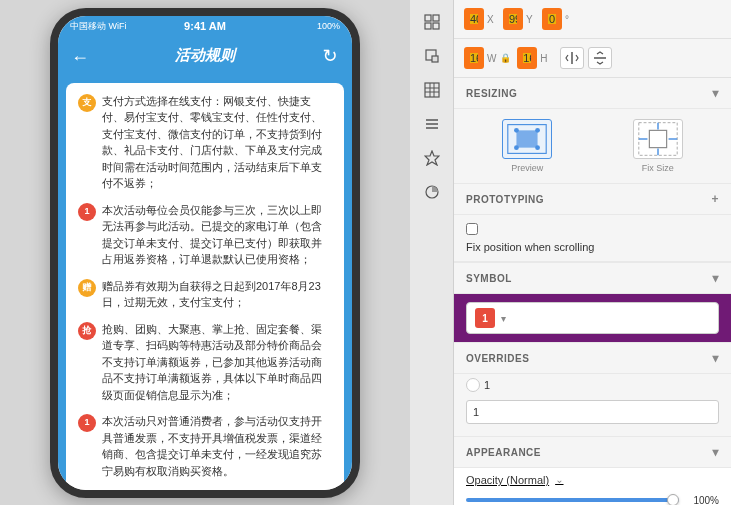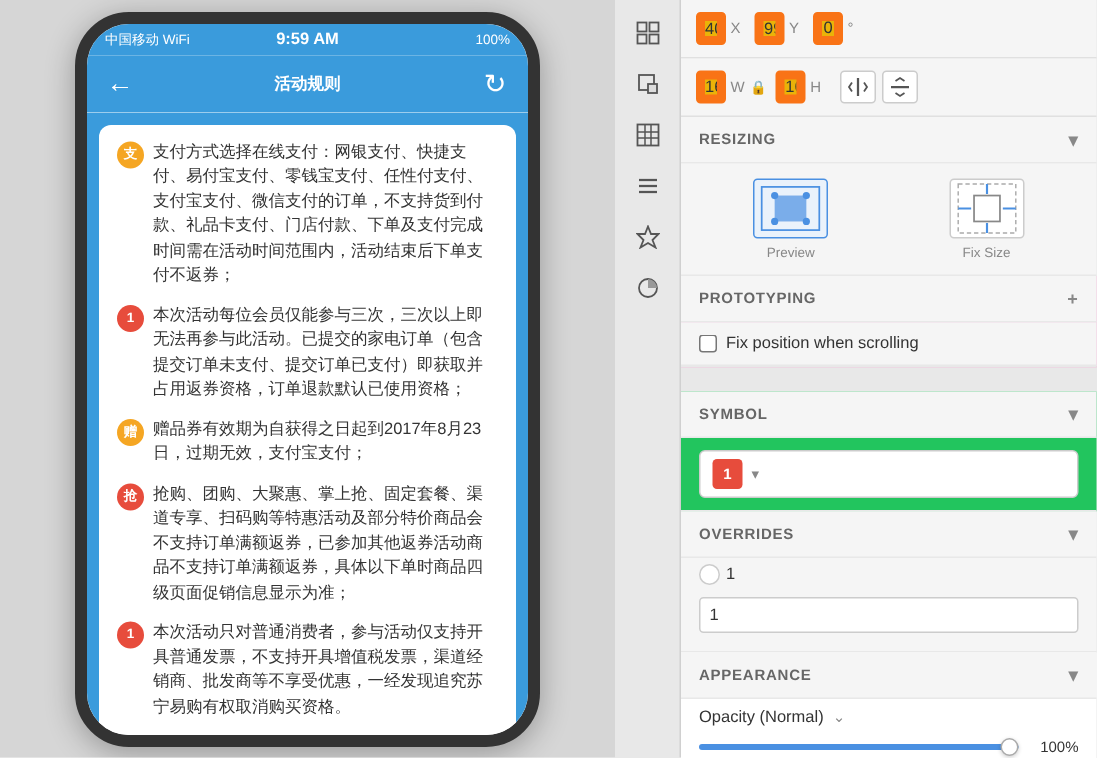--- a/index.html
+++ b/index.html
@@ -66,23 +66,24 @@
       background: #3a9bdc;
       color: white;
       padding: 8px 10px;
       display: flex;
       align-items: center;
       justify-content: space-between;
       flex-shrink: 0;
     }
 
     .phone-nav .nav-title {
-      font-size: 11px;
+      font-size: 15px;
       font-weight: 600;
       color: white;
+      font-style: italic;
     }
 
     .phone-nav .nav-icon {
       color: white;
       font-size: 18px;
       cursor: pointer;
       width: 24px;
       text-align: center;
     }
 
@@ -257,33 +258,33 @@
 
     
     .checkbox-row {
       display: flex;
       padding: 8px 12px;
       gap: 6px;
       font-size: 11px;
       color: #333;
       background: #f5f5f5;
       border-bottom: 1px solid #e8e8e8;
+      flex-direction: column;
     }
 
     .checkbox-input {
       width: 12px;
       height: 12px;
       cursor: pointer;
     }
 
     
     .symbol-section {
-      background: #22c55e;
+      background: #701a75;
       border-bottom: 1px solid #e8e8e8;
-      margin-top: 16px;
     }
 
     .symbol-picker {
       margin: 8px 12px;
       border: 1px solid #ccc;
       border-radius: 4px;
       background: white;
       display: flex;
       align-items: center;
       padding: 5px 8px;
@@ -376,20 +377,21 @@
     .appearance-section {
       background: #ffffff;
       border-bottom: 3px solid #3b82f6;
     }
 
     .opacity-row {
       display: flex;
       align-items: flex-start;
       padding: 6px 12px;
       gap: 6px;
+      text-decoration: underline;
     }
 
     
     .style-section {
       background: #f5f5f5;
     }
 
     .w-input-group {
       display: flex;
       align-items: center;
@@ -403,21 +405,21 @@
   </style>
 </head>
 <body>
 
 <div class="left-panel">
   <div class="phone-frame">
 
     <div class="phone-status-bar">
       <div class="status-bar-inner">
         <span style="font-size:9px;">中国移动 WiFi</span>
-        <span class="time" style="font-size:11px;font-weight:600;">9:59 AM</span>
+        <span class="time" style="font-size:11px;font-weight:600;">9:41 AM</span>
         <span style="font-size:9px;">100%</span>
       </div>
     </div>
 
     <div class="phone-nav">
       <span class="nav-icon">←</span>
       <span class="nav-title">活动规则</span>
       <span class="nav-icon">↻</span>
     </div>
 
@@ -436,21 +438,21 @@
             <div class="rule-item">
               <div class="rule-icon icon-orange">赠</div>
               <span>赠品券有效期为自获得之日起到2017年8月23日，过期无效，支付宝支付；</span>
             </div>
             <div class="rule-item">
               <div class="rule-icon icon-red">抢</div>
               <span>抢购、团购、大聚惠、掌上抢、固定套餐、渠道专享、扫码购等特惠活动及部分特价商品会不支持订单满额返券，已参加其他返券活动商品不支持订单满额返券，具体以下单时商品四级页面促销信息显示为准；</span>
             </div>
             <div class="rule-item">
               <div class="rule-icon icon-red">1</div>
-              <span>本次活动只对普通消费者，参与活动仅支持开具普通发票，不支持开具增值税发票，渠道经销商、批发商等不享受优惠，一经发现追究苏宁易购有权取消购买资格。</span>
+              <span>本次活动只对普通消费者，参与活动仅支持开具普通发票，不支持开具增值税发票，渠道经销商、包含提交订单未支付，一经发现追究苏宁易购有权取消购买资格。</span>
             </div>
           </div>
       </div>
     </div>
   </div>
 </div>
 
 <div style="display:flex; flex:1; height:505px;">
 
   <div class="icon-sidebar">

